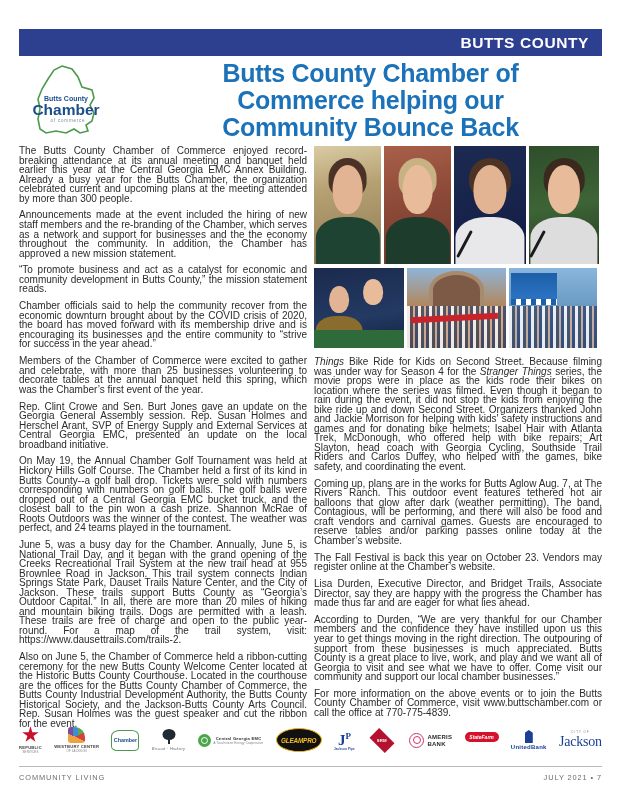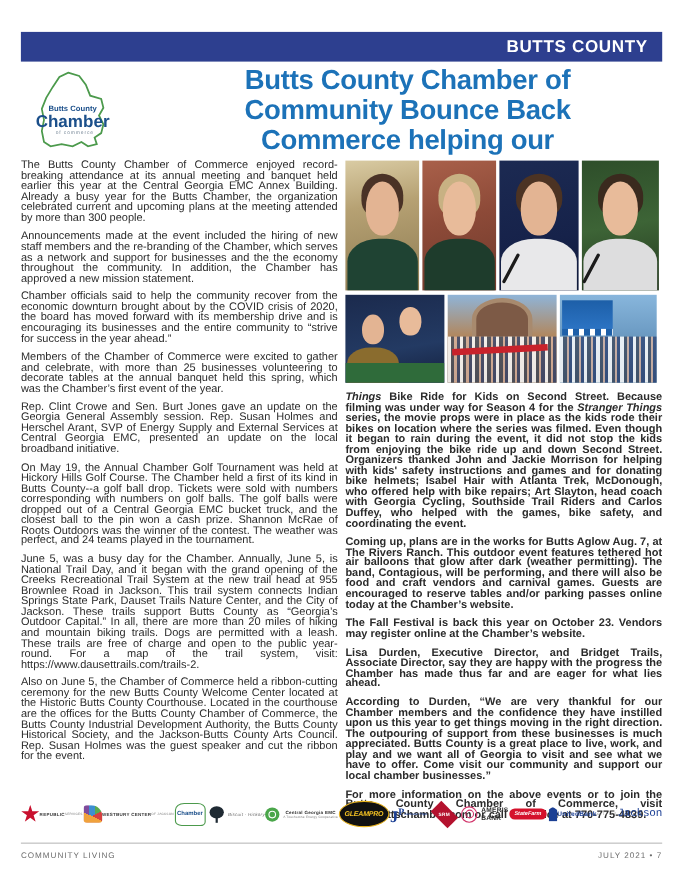--- a/index.html
+++ b/index.html
@@ -60,21 +60,21 @@
     position:absolute;
     width:288px;
     font-size:10px;
     line-height:9.55px;
     text-align:justify;
     color:#2b2b2b;
   }
   .col p{margin:0 0 7.2px 0;}
   .col p:last-child{margin-bottom:0;}
   .col-left{left:19px; top:146px; width:288px;}
-  .col-right{left:314px; top:357px; width:288px;font-weight:bold;}
+  .col-right{left:314px; top:357px; width:288px;}
   i{font-style:italic;}
   
   .photos{
     position:absolute;
     left:314px; top:146px;
     width:288px; height:205px;
   }
   .photo-row{display:flex;}
   .photo-row.top{gap:3px;height:118px;}
   .photo-row.bot{gap:3px;height:80px;margin-top:4px;}
@@ -157,21 +157,21 @@
     background:repeating-linear-gradient(90deg,#1d5fa8 0 5px,#ffffff 5px 10px);
   }
   
   .sponsors{
     position:absolute;
     left:19px; top:717px;
     width:583px; height:46px;
     display:flex;align-items:center;justify-content:space-between;
   }
   .sp{
-    display:flex;flex-direction:row;align-items:center;justify-content:center;
+    display:flex;flex-direction:column;align-items:center;justify-content:center;
     height:44px;
     text-align:center;
   }
   .sp-name{
     font-size:4.1px;font-weight:bold;letter-spacing:.25px;
     color:#3b3b3b;margin-top:1.5px;line-height:5px;
     white-space:nowrap;
   }
   .sp-sub{font-size:2.9px;color:#7d7d7d;letter-spacing:.2px;line-height:4px;}
   .mark{width:20px;height:18px;position:relative;}
@@ -255,22 +255,22 @@
   .m-statefarm{
     width:34px;height:10px;background:#d5122c;
     border-radius:5px;display:flex;align-items:center;justify-content:center;
   }
   .m-statefarm span{color:#fff;font-size:5px;font-weight:bold;font-style:italic;}
   .m-unitedbank{
     width:8px;height:13px;background:#1b3f94;
     clip-path:polygon(50% 0%,100% 22%,100% 100%,0 100%,0 22%);
   }
   .m-jackson{
-    font-family:Liberation Mono, monospace;
-    font-size:10px;color:#1b3f94;letter-spacing:-.2px;
+    font-family:Liberation Serif, serif;
+    font-size:14px;color:#1b3f94;letter-spacing:-.2px;
   }
   .sp-row{display:flex;align-items:center;gap:3px;}
   
   .footer-rule{
     position:absolute;left:19px; top:766px;
     width:583px;height:1px;background:#b9b9b9;
   }
   .footer{
     position:absolute;left:19px; top:769px;
     width:583px;height:16px;
@@ -292,22 +292,22 @@
       <path d="M40 3 L50 6 L56 14 L60 24 L70 27 L72 35 L68 42 L72 50 L70 58 L64 62 L66 68 L58 70 L52 66 L44 70 L34 68 L24 70 L18 66 L16 56 L18 46 L16 36 L20 26 L26 16 L32 7 Z" fill="none" stroke="#4c9a4c" stroke-width="1.6"></path>
       <text x="44" y="38" text-anchor="middle" font-family="Liberation Sans, sans-serif" font-size="7" font-weight="bold" fill="#1b4f8a">Butts County</text>
       <text x="44" y="52" text-anchor="middle" font-family="Liberation Sans, sans-serif" font-size="15.5" font-weight="bold" fill="#1b4f8a">Chamber</text>
       <text x="46" y="59" text-anchor="middle" font-family="Liberation Sans, sans-serif" font-size="4.5" fill="#7a8a9a" letter-spacing="0.8">of commerce</text>
     </svg>
   </div>
 
   <div class="headline-area">
     <div class="headline">
       <div>Butts County Chamber of</div>
+      <div>Commerce helping our</div>
       <div>Community Bounce Back</div>
-      <div>Commerce helping our</div>
     </div>
   </div>
 
   <div class="photos">
     <div class="photo-row top">
       <div class="ph p1">
         <div class="body-sh" style="background:#1f4333;"></div>
         <div class="hair" style="background:#4a3226;"></div>
         <div class="head sk"></div>
       </div>
@@ -344,20 +344,21 @@
       <div class="ph p7">
         <div class="awning"></div>
         <div class="crowd"></div>
       </div>
     </div>
   </div>
 
   <div class="col col-left">
     <p>The Butts County Chamber of Commerce enjoyed record-breaking attendance at its annual meeting and banquet held earlier this year at the Central Georgia EMC Annex Building. Already a busy year for the Butts Chamber, the organization celebrated current and upcoming plans at the meeting attended by more than 300 people.</p>
     <p>Announcements made at the event included the hiring of new staff members and the re-branding of the Chamber, which serves as a network and support for businesses and the the economy throughout the community. In addition, the Chamber has approved a new mission statement.</p>
+    <p>“To promote business and act as a catalyst for economic and community development in Butts County,” the mission statement reads.</p>
     <p>Chamber officials said to help the community recover from the economic downturn brought about by the COVID crisis of 2020, the board has moved forward with its membership drive and is encouraging its businesses and the entire community to “strive for success in the year ahead.”</p>
     <p>Members of the Chamber of Commerce were excited to gather and celebrate, with more than 25 businesses volunteering to decorate tables at the annual banquet held this spring, which was the Chamber’s first event of the year.</p>
     <p>Rep. Clint Crowe and Sen. Burt Jones gave an update on the Georgia General Assembly session. Rep. Susan Holmes and Herschel Arant, SVP of Energy Supply and External Services at Central Georgia EMC, presented an update on the local broadband initiative.</p>
     <p>On May 19, the Annual Chamber Golf Tournament was held at Hickory Hills Golf Course. The Chamber held a first of its kind in Butts County--a golf ball drop. Tickets were sold with numbers corresponding with numbers on golf balls. The golf balls were dropped out of a Central Georgia EMC bucket truck, and the closest ball to the pin won a cash prize. Shannon McRae of Roots Outdoors was the winner of the contest. The weather was perfect, and 24 teams played in the tournament.</p>
     <p>June 5, was a busy day for the Chamber. Annually, June 5, is National Trail Day, and it began with the grand opening of the Creeks Recreational Trail System at the new trail head at 955 Brownlee Road in Jackson. This trail system connects Indian Springs State Park, Dauset Trails Nature Center, and the City of Jackson. These trails support Butts County as “Georgia’s Outdoor Capital.” In all, there are more than 20 miles of hiking and mountain biking trails. Dogs are permitted with a leash. These trails are free of charge and open to the public year-round. For a map of the trail system, visit: https://www.dausettrails.com/trails-2.</p>
     <p>Also on June 5, the Chamber of Commerce held a ribbon-cutting ceremony for the new Butts County Welcome Center located at the Historic Butts County Courthouse. Located in the courthouse are the offices for the Butts County Chamber of Commerce, the Butts County Industrial Development Authority, the Butts County Historical Society, and the Jackson-Butts County Arts Council. Rep. Susan Holmes was the guest speaker and cut the ribbon for the event.</p>
   </div>
 
   <div class="col col-right">
     <p><i>Things</i><span> Bike Ride for Kids on Second Street. Because filming was under way for Season 4 for the </span><i>Stranger Things</i><span> series, the movie props were in place as the kids rode their bikes on location where the series was filmed. Even though it began to rain during the event, it did not stop the kids from enjoying the bike ride up and down Second Street. Organizers thanked John and Jackie Morrison for helping with kids' safety instructions and games and for donating bike helmets; Isabel Hair with Atlanta Trek, McDonough, who offered help with bike repairs; Art Slayton, head coach with Georgia Cycling, Southside Trail Riders and Carlos Duffey, who helped with the games, bike safety, and coordinating the event.</span></p>

